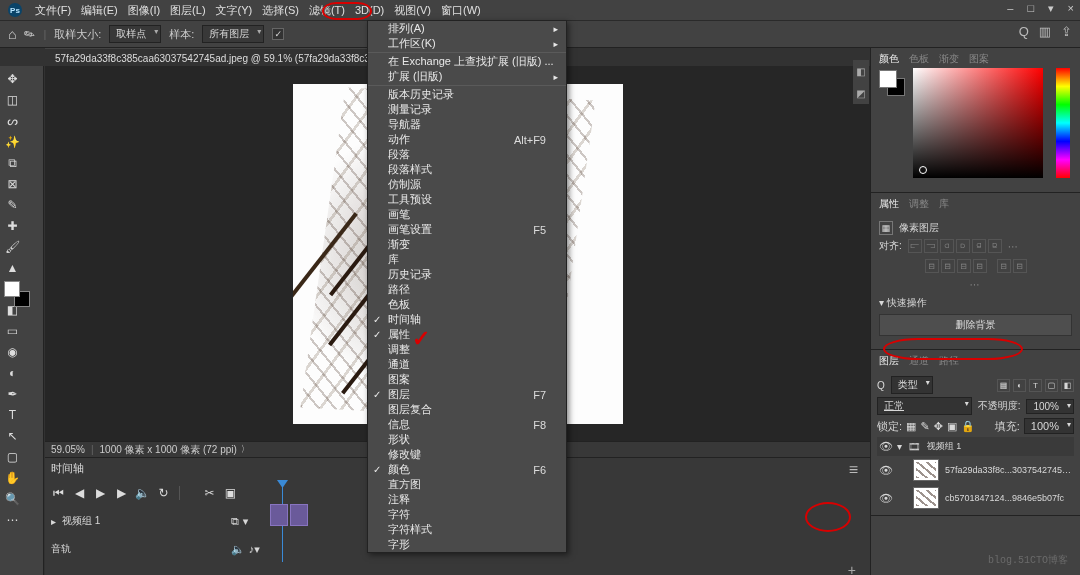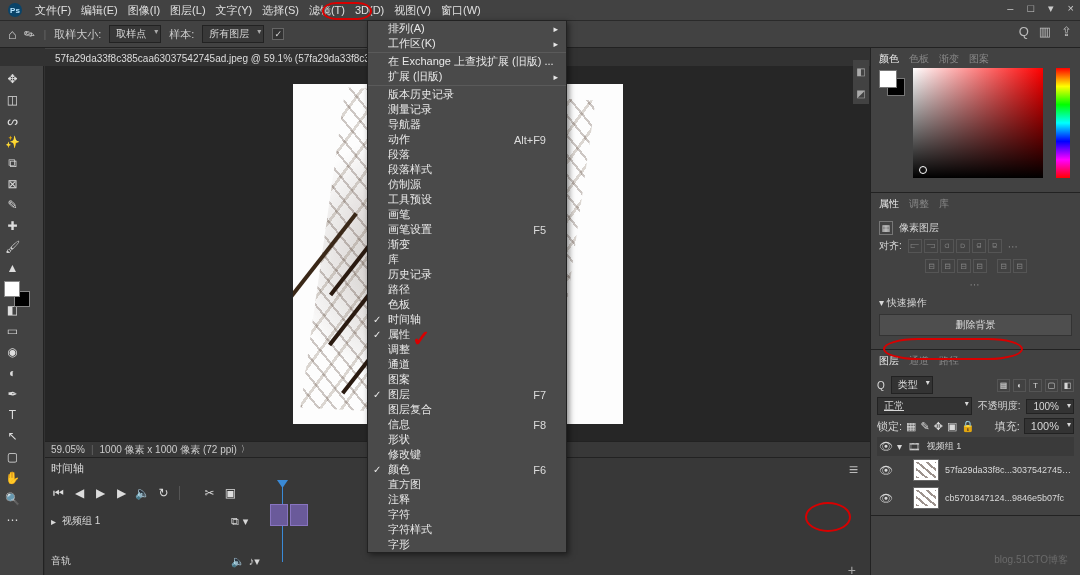--- a/index.html
+++ b/index.html
@@ -119,21 +119,21 @@
   .layers .iconst { display:flex; gap:3px; margin-left:auto;}
   .layers .iconst span{ width:13px; height:13px; border:1px solid #555; font-size:8px; display:flex; align-items:center; justify-content:center;}
   .layers .lock { display:flex; align-items:center; gap:4px; margin:3px 0;}
   .layers .lock span{ font-size:11px;}
   .layers .layer { display:flex; align-items:center; gap:6px; padding:3px 2px;}
   .layers .layer.grp { background:#3a3a3a;}
   .layers .eye { width:12px; font-size:11px;}
   .layers .thumb { width:26px; height:22px; background:#fff; border:1px solid #666; position:relative; overflow:hidden;}
   .layers .thumb::before{content:""; position:absolute; inset:2px; background:repeating-linear-gradient(40deg, rgba(60,40,30,.5) 0 2px, transparent 2px 6px);}
   .layers .lname { font-size:9px; white-space:nowrap; overflow:hidden; text-overflow:ellipsis; max-width:140px;}
-  .watermark { position:absolute; right:12px; bottom:8px; font-size:10px; color:rgba(180,180,180,.35);}
+  .watermark { position:absolute; right:12px; bottom:8px; font-size:10px; color:rgba(180,180,180,.35);font-family:Liberation Mono, monospace;}
 
 </style>
 </head>
 <body>
 
 <div class="ann" style="top:2px; left:322px; width:50px; height:18px; border-radius:40%/70%;"></div>
 <div class="ann-check" style="top:326px; left:412px;">✓</div>
 <div class="ann" style="top:338px; left:883px; width:140px; height:22px; border-radius:40%/80%;"></div>
 <div class="ann" style="top:502px; left:805px; width:46px; height:30px;"></div>
 
@@ -360,21 +360,21 @@
 
   <div class="track" style="top:52px;">
     <div class="name">
       <span>▸</span>
       <span>视频组 1</span>
     </div>
     <span class="ctrl">⧉</span>
     <span class="ctrl">▾</span>
     <span class="plus" style="top:52px;">+</span>
   </div>
-  <div class="track" style="top:92px;">
+  <div class="track" style="top:80px;">
     <div class="name">
       <span>音轨</span>
     </div>
     <span class="ctrl">🔈</span>
     <span class="ctrl">♪▾</span>
 
   </div>
 </div>
 
 <div class="rcol">

